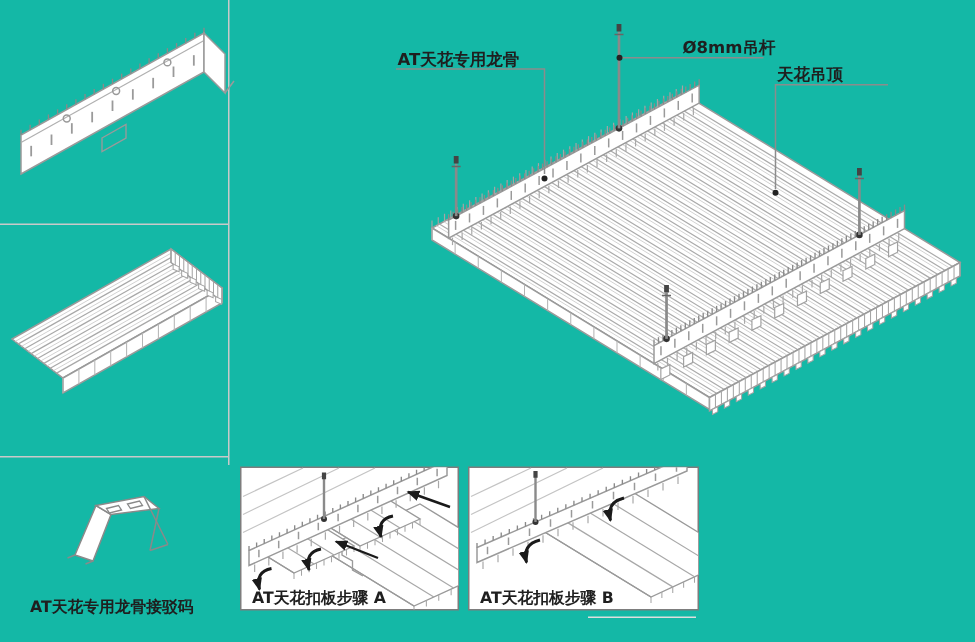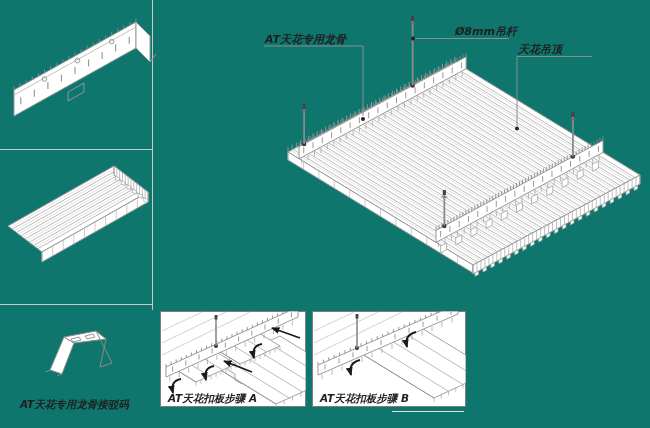--- a/index.html
+++ b/index.html
@@ -1,17 +1,17 @@
 <!DOCTYPE html>
 <html><head>
 <meta charset="utf-8">
 <style>
   html,body{margin:0;padding:0;background:#fff;}
-  .stage{position:relative;width:650px;height:428px;background:#0f766e;overflow:hidden;
-         font-family:"DejaVu Sans","Liberation Sans",sans-serif;font-style:italic;}
+  .stage{position:relative;width:650px;height:428px;background:#14b8a6;overflow:hidden;
+         font-family:"DejaVu Sans","Liberation Sans",sans-serif;}
   svg{position:absolute;left:0;top:0;}
   .lbl{font-family:"DejaVu Sans","Liberation Sans",sans-serif;font-size:11px;font-weight:bold;fill:#1f1f1f;}
   .lbl-sm{font-family:"DejaVu Sans","Liberation Sans",sans-serif;font-size:10.5px;font-weight:bold;fill:#1f1f1f;}
 </style>
 </head>
 <body>
 
 <div class="stage">
 <svg id="art" width="650" height="428" viewBox="0 0 650 428">
   <defs>

